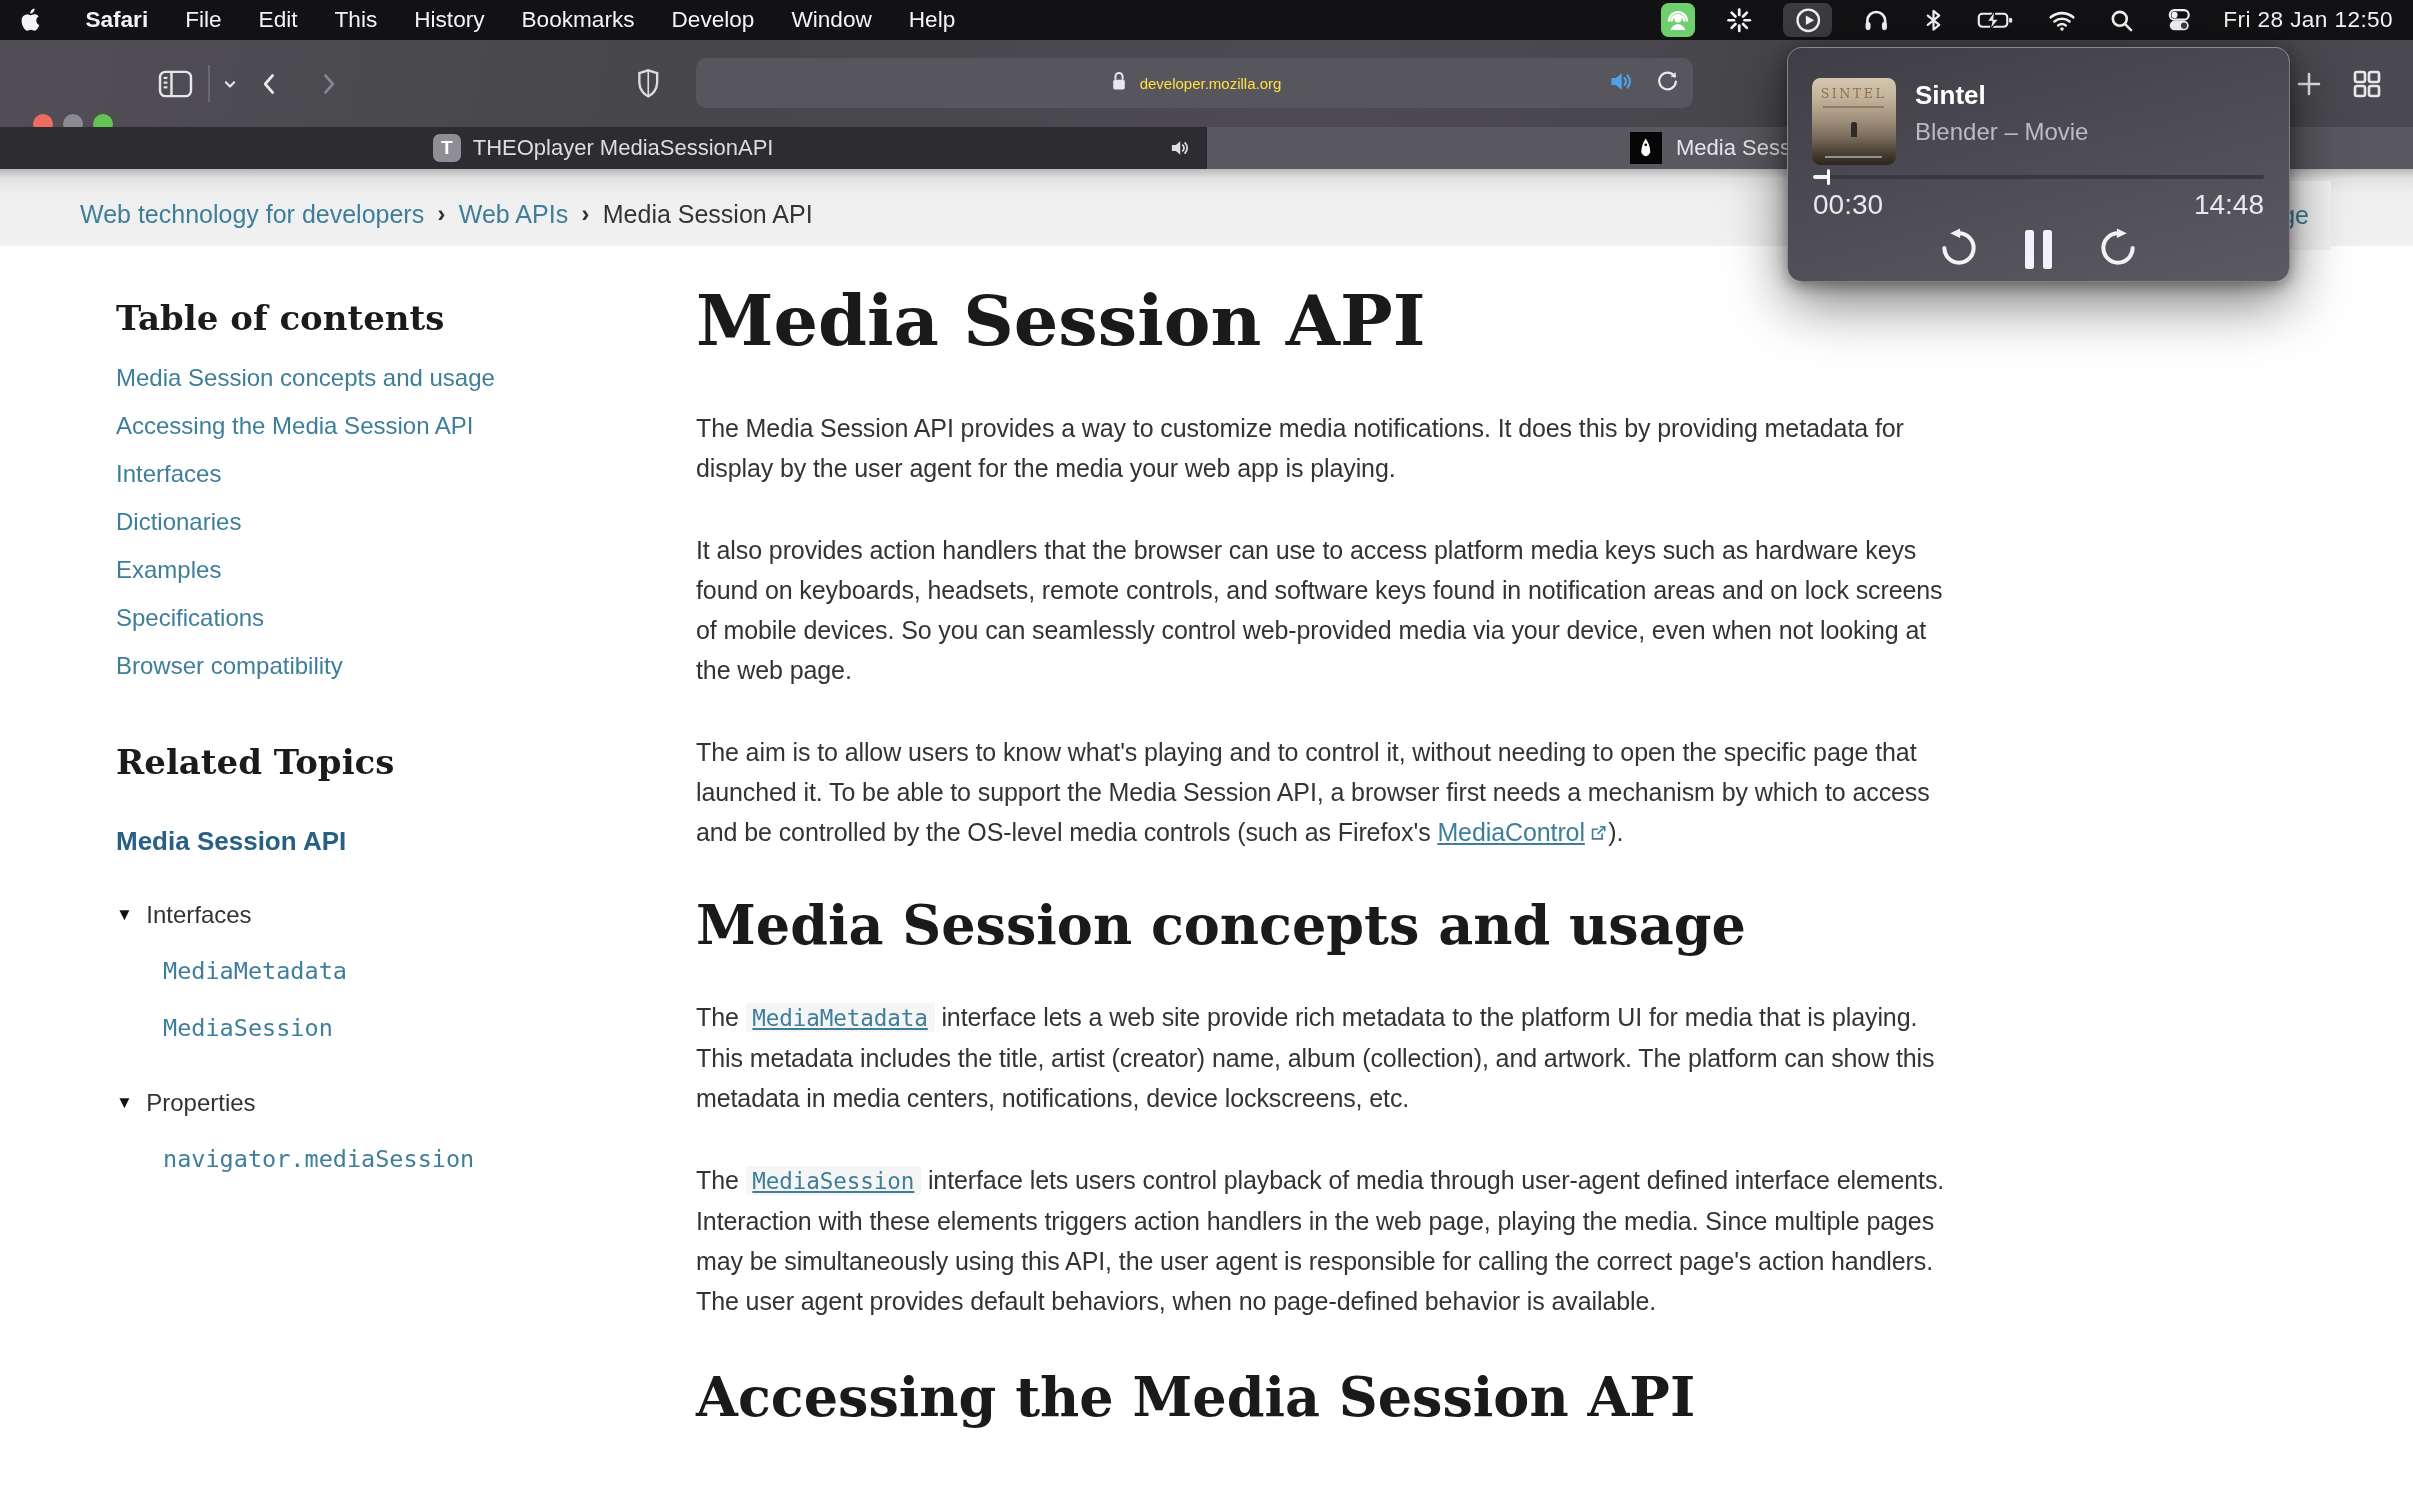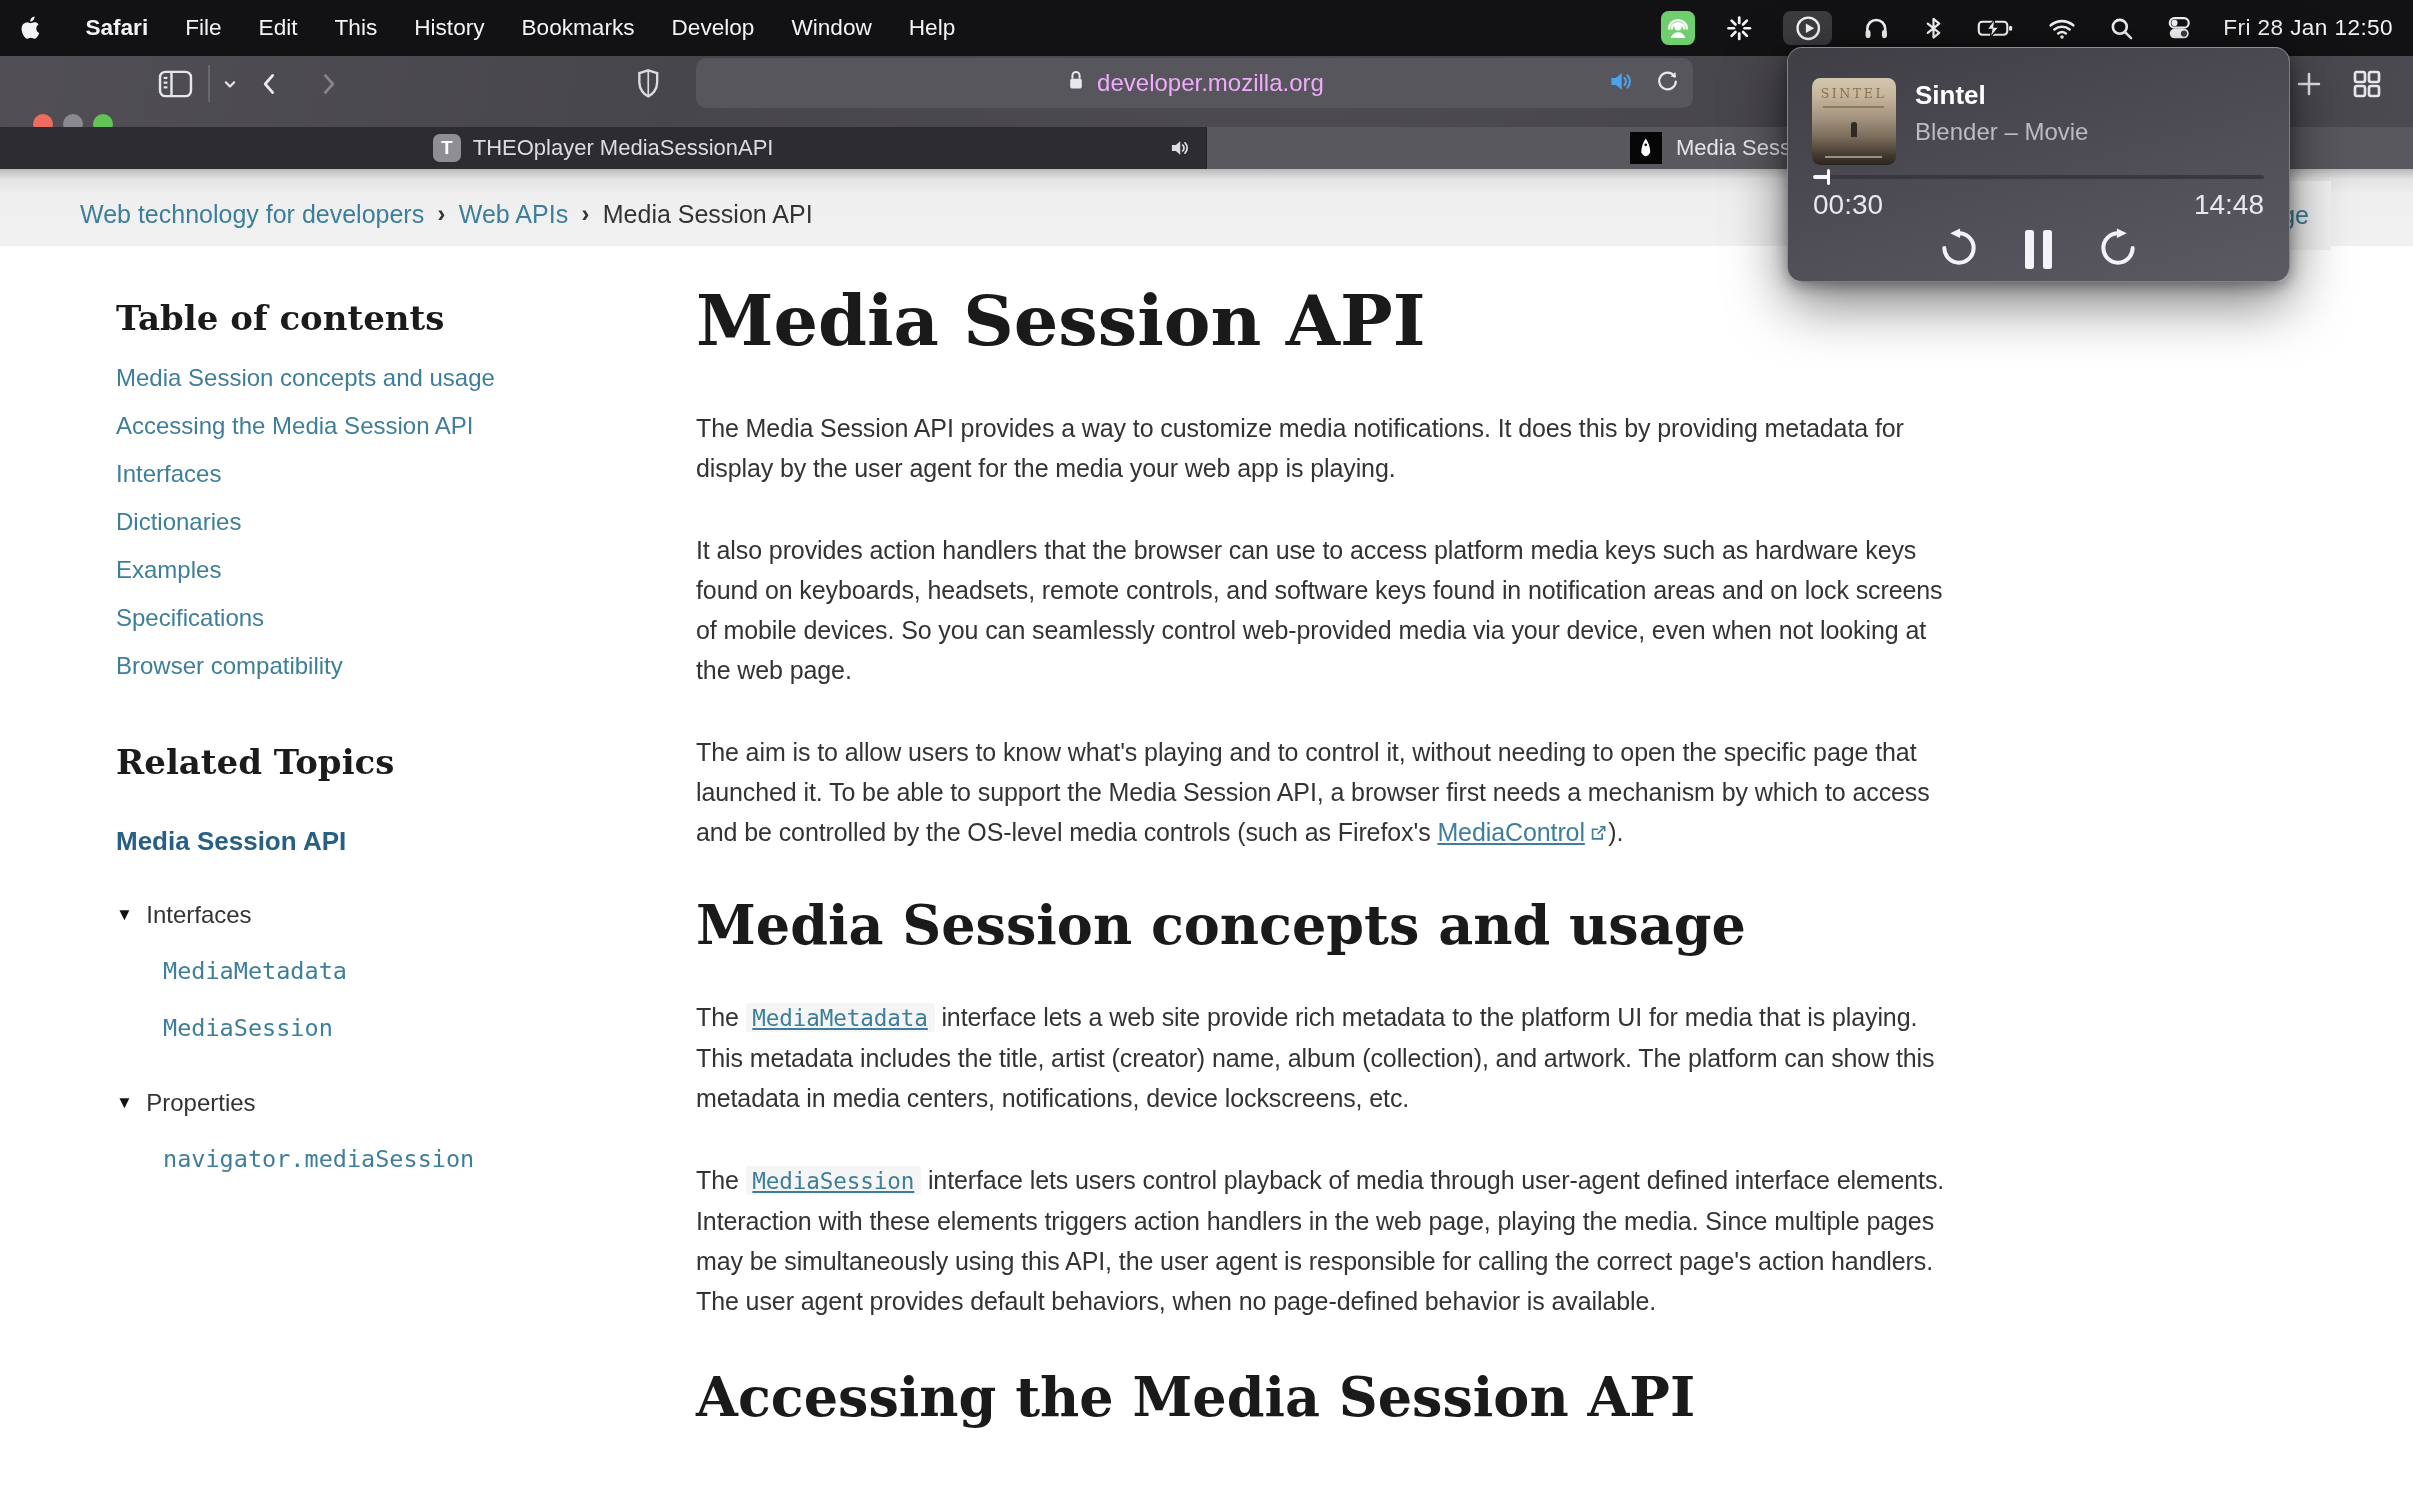--- a/index.html
+++ b/index.html
@@ -1,21 +1,21 @@
 <!DOCTYPE html>
 <html style="font-size:13.4px"><head>
 <meta charset="utf-8">
 <style>
   * { margin:0; padding:0; box-sizing:border-box; }
   html,body { width:2413px; height:1508px; overflow:hidden; background:#fff;
     font-family:"Liberation Sans", sans-serif; }
   .screen { position:relative; width:2413px; height:1508px; overflow:hidden; }
 
   
-  .menubar { position:absolute; left:0; top:0; width:2413px; height:56px;
+  .menubar { position:absolute; left:0; top:0; width:2413px; height:40px;
     background:#121214; display:flex; align-items:center; padding:0 20px;
     color:#f4f4f6; font-size:22.6px; z-index:30; }
   .menubar .mleft { display:flex; align-items:center; gap:37px; }
   .menubar .apple { margin-right:8.4px; display:flex; }
   .menubar .mi { cursor:default; }
   .menubar .mi.bold { font-weight:bold; }
   .menubar .mright { margin-left:auto; display:flex; align-items:center; gap:30px; }
   .sticon { display:flex; align-items:center; justify-content:center; }
   .st-green { width:34px; height:34px; border-radius:7.5px; background:#6fcf6f; }
   .st-np-wrap { width:49px; height:34px; border-radius:7.5px; background:#3c3b3f;
@@ -28,21 +28,21 @@
   .tl { position:absolute; top:74px; width:20px; height:20px; border-radius:50%; }
   .tl.red { left:33px; background:#ed6b5f; }
   .tl.mid { left:63px; background:#8b8a90; }
   .tl.grn { left:93px; background:#61c455; }
   .tbtn { position:absolute; top:50%; transform:translateY(-50%); display:flex;
     align-items:center; justify-content:center; }
   .vdiv { position:absolute; left:208px; top:25px; width:1.7px; height:37px; background:rgba(255,255,255,.16); }
   .urlfield { position:absolute; left:696px; top:18.4px; width:997px; height:50px;
     background:#57565c; border-radius:10px; display:flex; align-items:center; }
   .urlcenter { position:absolute; left:0; right:0; display:flex; gap:10px;
-    align-items:center; justify-content:center; color:#f0abfc; font-size:24px; }
+    align-items:center; justify-content:center; color:#fde047; font-size:15px; }
   .urlright { position:absolute; right:13.4px; display:flex; align-items:center; gap:18.4px; }
 
   
   .tabbar { position:absolute; left:0; top:127px; width:2413px; height:42px;
     background:#59585e; z-index:20; }
   .tab-active { position:absolute; left:0; top:0; width:1207px; height:42px;
     background:#2d2c30; display:flex; align-items:center; justify-content:center; gap:11.7px;
     border-right:0.8px solid #242327; }
   .tab-active .fav { width:28.5px; height:28.5px; border-radius:6.7px; background:#8f8e94;
     color:#fff; font-weight:bold; font-size:19px; display:flex; align-items:center; justify-content:center; }

